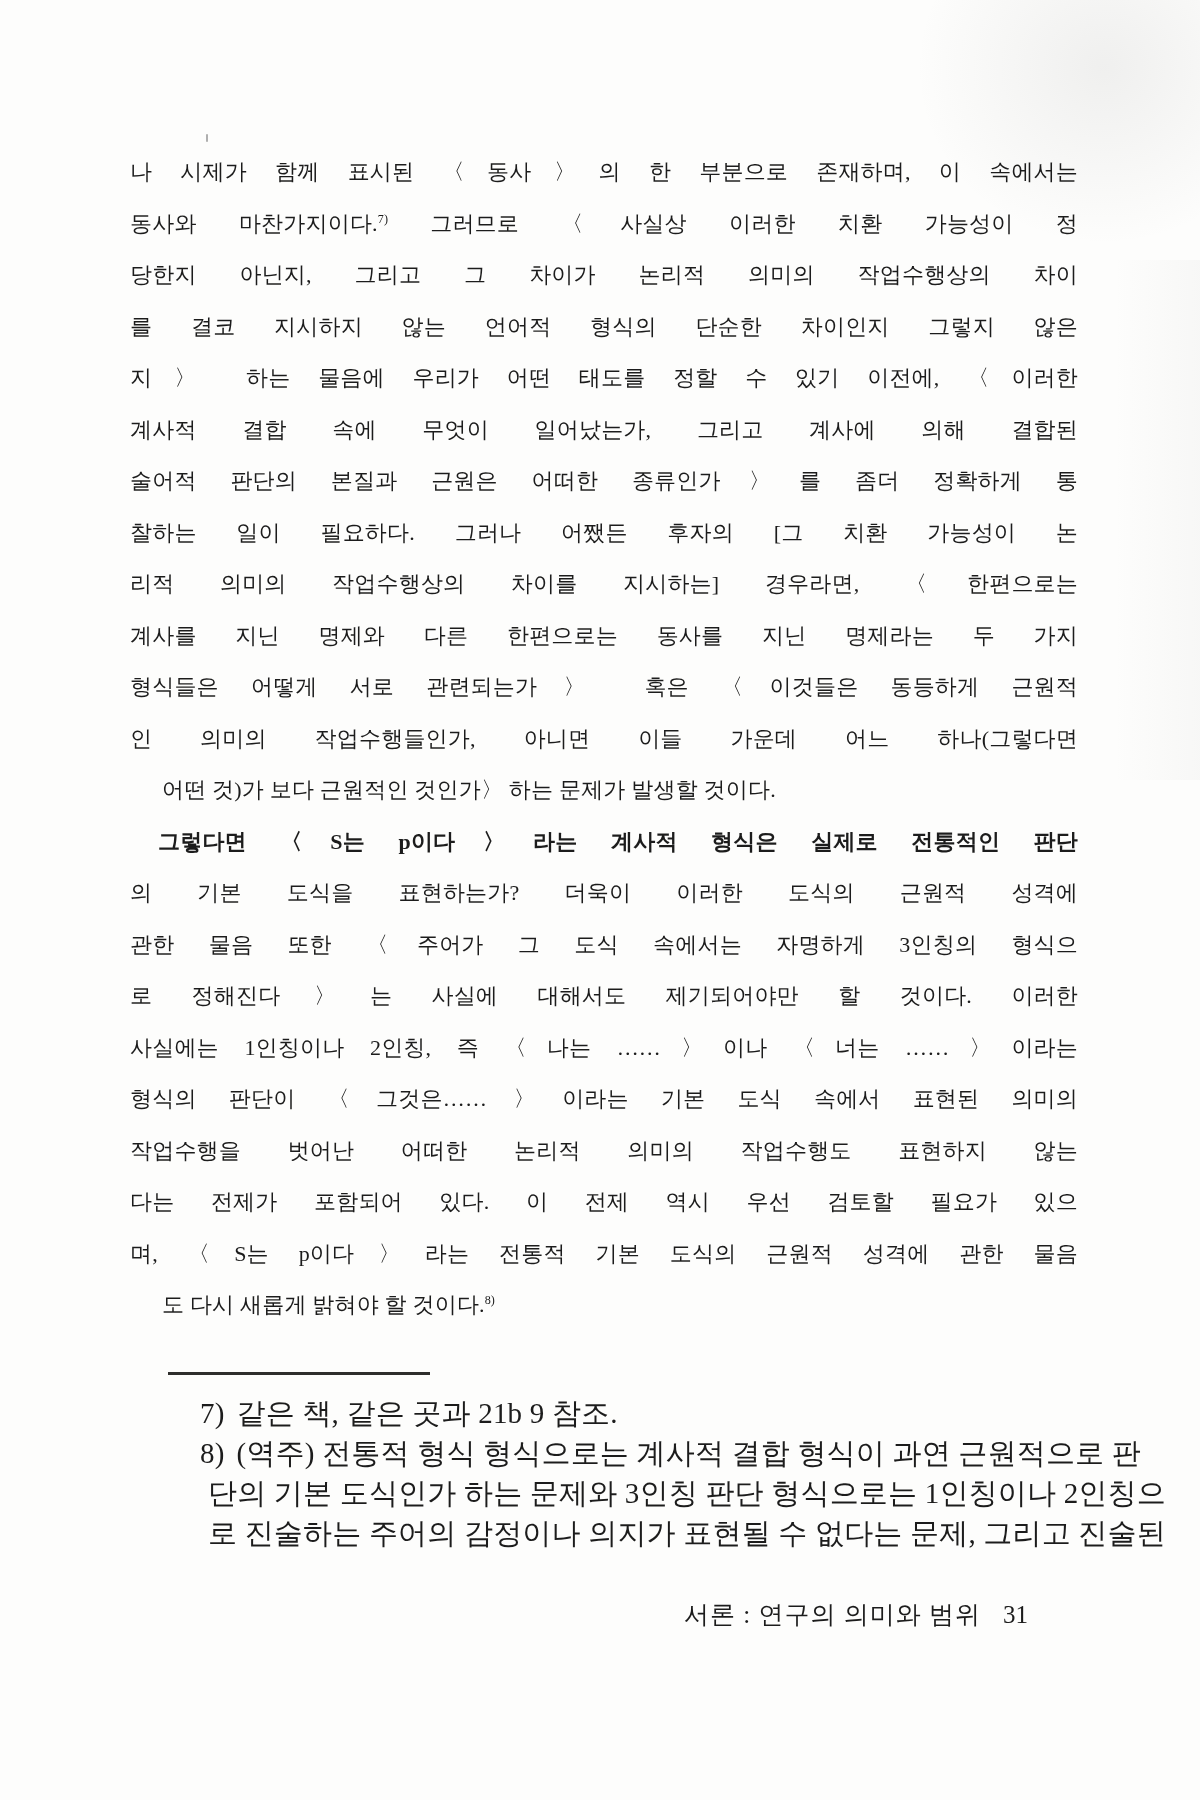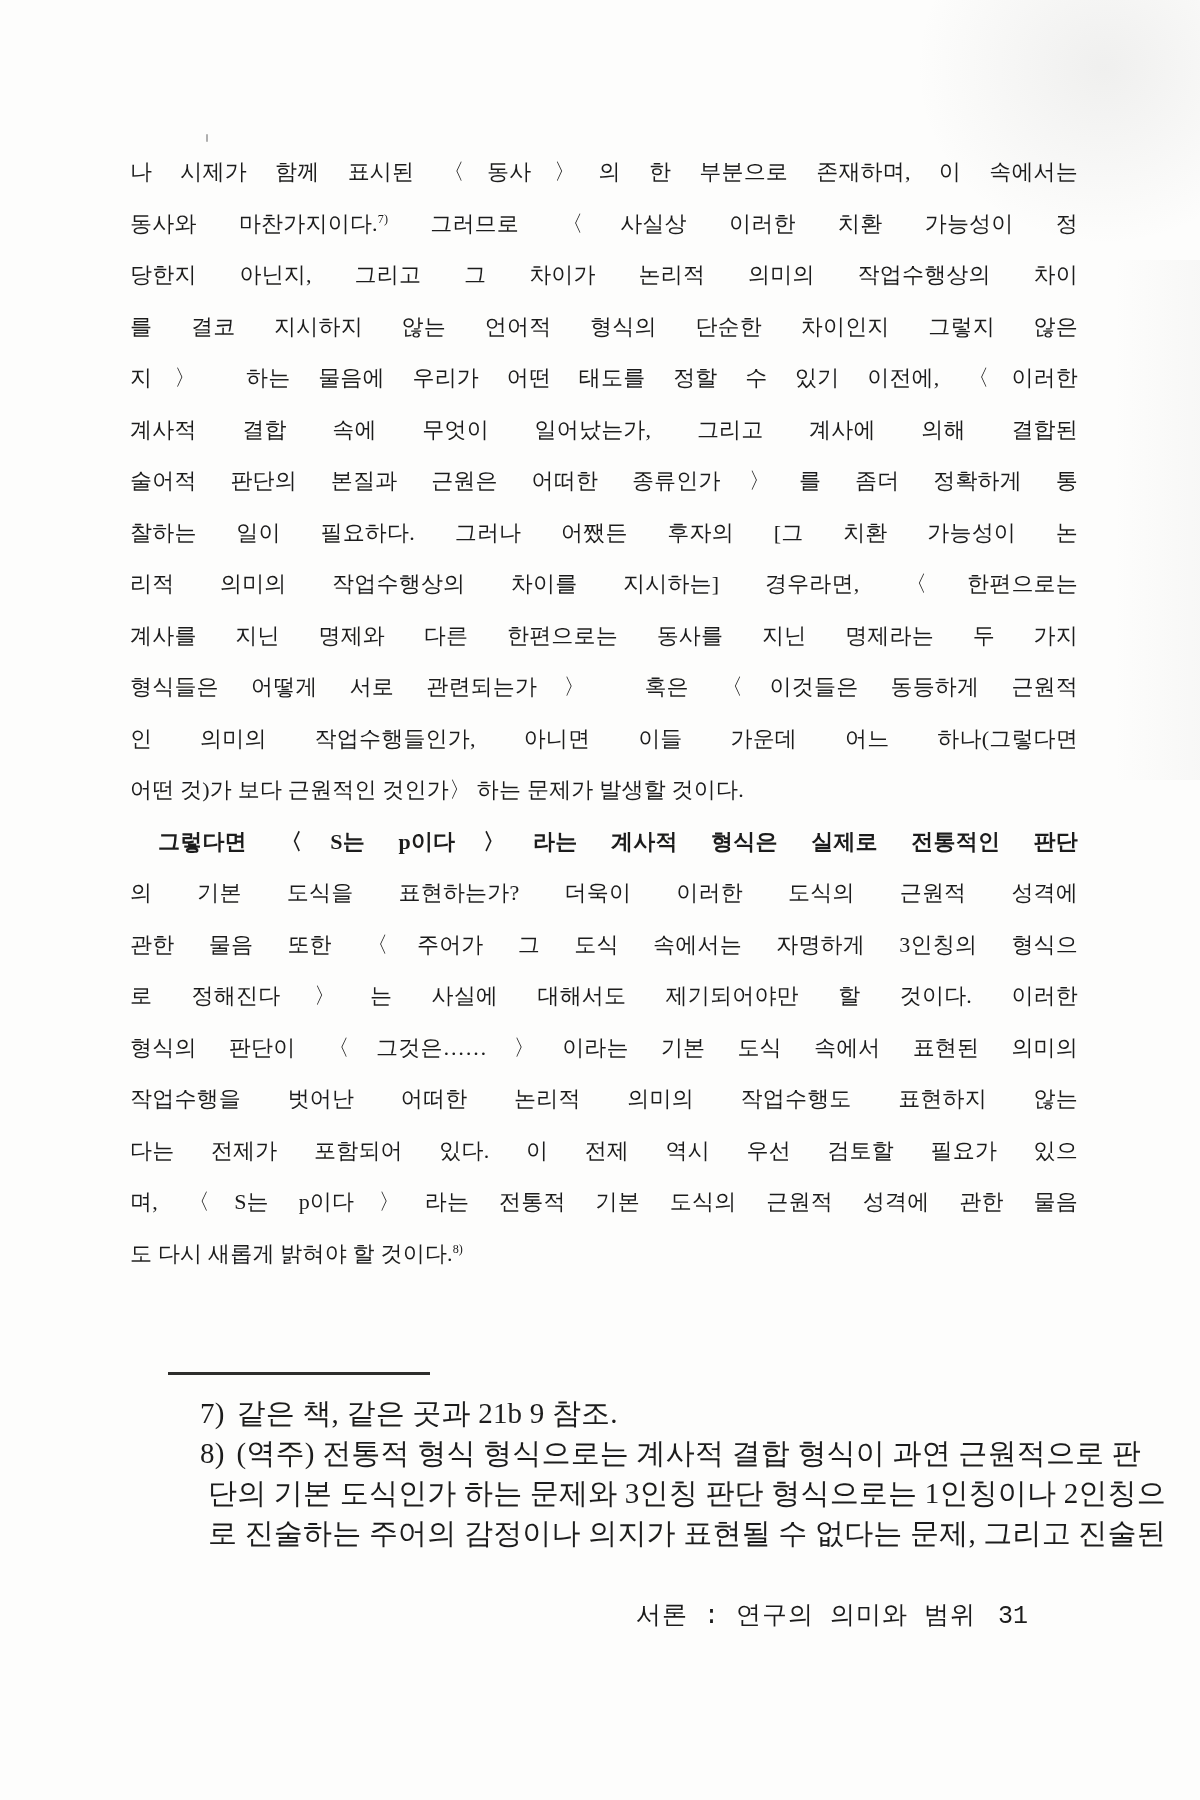--- a/index.html
+++ b/index.html
@@ -29,21 +29,21 @@
   
   .body-text{
     position:absolute;left:130px;top:146px;width:948px;
     font-size:22px;letter-spacing:0.2px;
   }
   .bline{
     line-height:51.5px;height:51.5px;
     text-align:justify;text-align-last:justify;
     white-space:nowrap;
   }
-  .bline.nojust{text-align-last:left;}
+  .bline.nojust{text-align-last:left;margin-left:32px;}
   .bline.indent{padding-left:28px;font-weight:bold;}
   .fnref{
     font-size:0.55em;vertical-align:super;line-height:0;letter-spacing:0;
   }
   
   .fn-sep{
     position:absolute;left:168px;top:1372px;width:262px;height:3px;
     background:#2e2e2c;
   }
   .footnotes{
@@ -54,21 +54,21 @@
     line-height:40px;height:40px;
     text-align:justify;text-align-last:justify;
     white-space:nowrap;
   }
   .fn-line.nojust{text-align-last:left;}
   .fn-line.cont{padding-left:8px;}
   .fn-marker{margin-right:12px;}
   
   .page-footer{
     position:absolute;right:172px;top:1598px;
-    font-size:25px;letter-spacing:1px;white-space:nowrap;font-family:Liberation Mono, monospace;
+    font-size:25px;letter-spacing:1px;white-space:nowrap;
   }
   .page-footer .pgnum{margin-left:22px;letter-spacing:0;}
 </style>
 </head>
 <body>
 
 <div class="page">
 
   <div class="scan-shadow"></div>
   <div class="scan-shadow2"></div>
@@ -85,20 +85,21 @@
     <div class="bline">찰하는 일이 필요하다. 그러나 어쨌든 후자의 [그 치환 가능성이 논</div>
     <div class="bline">리적 의미의 작업수행상의 차이를 지시하는] 경우라면, 〈한편으로는</div>
     <div class="bline">계사를 지닌 명제와 다른 한편으로는 동사를 지닌 명제라는 두 가지</div>
     <div class="bline">형식들은 어떻게 서로 관련되는가〉 혹은 〈이것들은 동등하게 근원적</div>
     <div class="bline">인 의미의 작업수행들인가, 아니면 이들 가운데 어느 하나(그렇다면</div>
     <div class="bline nojust">어떤 것)가 보다 근원적인 것인가〉 하는 문제가 발생할 것이다.</div>
     <div class="bline indent">그렇다면 〈S는 p이다〉라는 계사적 형식은 실제로 전통적인 판단</div>
     <div class="bline">의 기본 도식을 표현하는가? 더욱이 이러한 도식의 근원적 성격에</div>
     <div class="bline">관한 물음 또한 〈주어가 그 도식 속에서는 자명하게 3인칭의 형식으</div>
     <div class="bline">로 정해진다〉는 사실에 대해서도 제기되어야만 할 것이다. 이러한</div>
+    <div class="bline">사실에는 1인칭이나 2인칭, 즉 〈나는 ……〉이나 〈너는 ……〉이라는</div>
     <div class="bline">형식의 판단이 〈그것은……〉이라는 기본 도식 속에서 표현된 의미의</div>
     <div class="bline">작업수행을 벗어난 어떠한 논리적 의미의 작업수행도 표현하지 않는</div>
     <div class="bline">다는 전제가 포함되어 있다. 이 전제 역시 우선 검토할 필요가 있으</div>
     <div class="bline">며, 〈S는 p이다〉라는 전통적 기본 도식의 근원적 성격에 관한 물음</div>
     <div class="bline nojust"><span>도 다시 새롭게 밝혀야 할 것이다.</span><sup class="fnref">8)</sup><span></span></div>
   </div>
 
   <div class="fn-sep"></div>
 
   <div class="footnotes">

